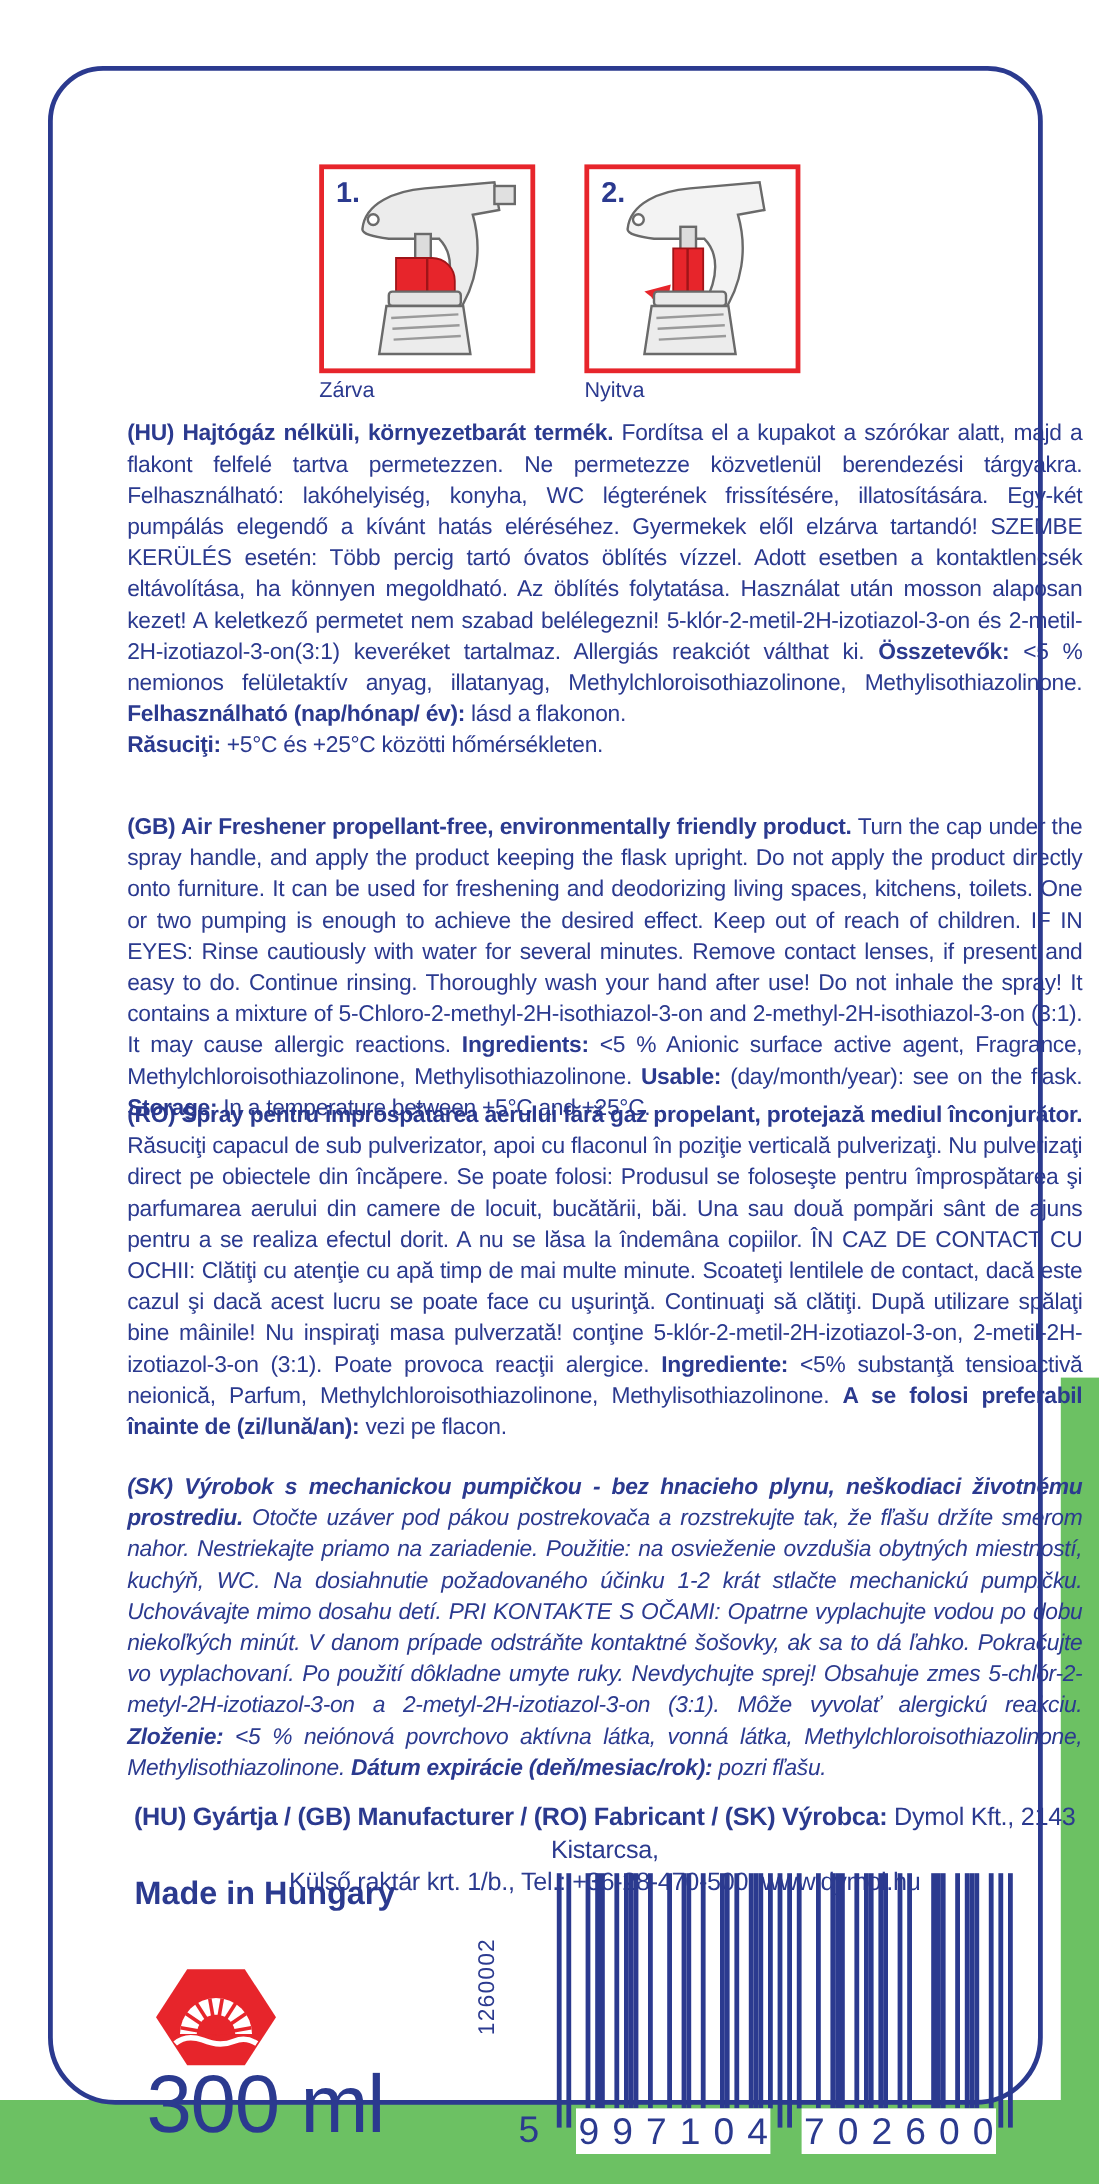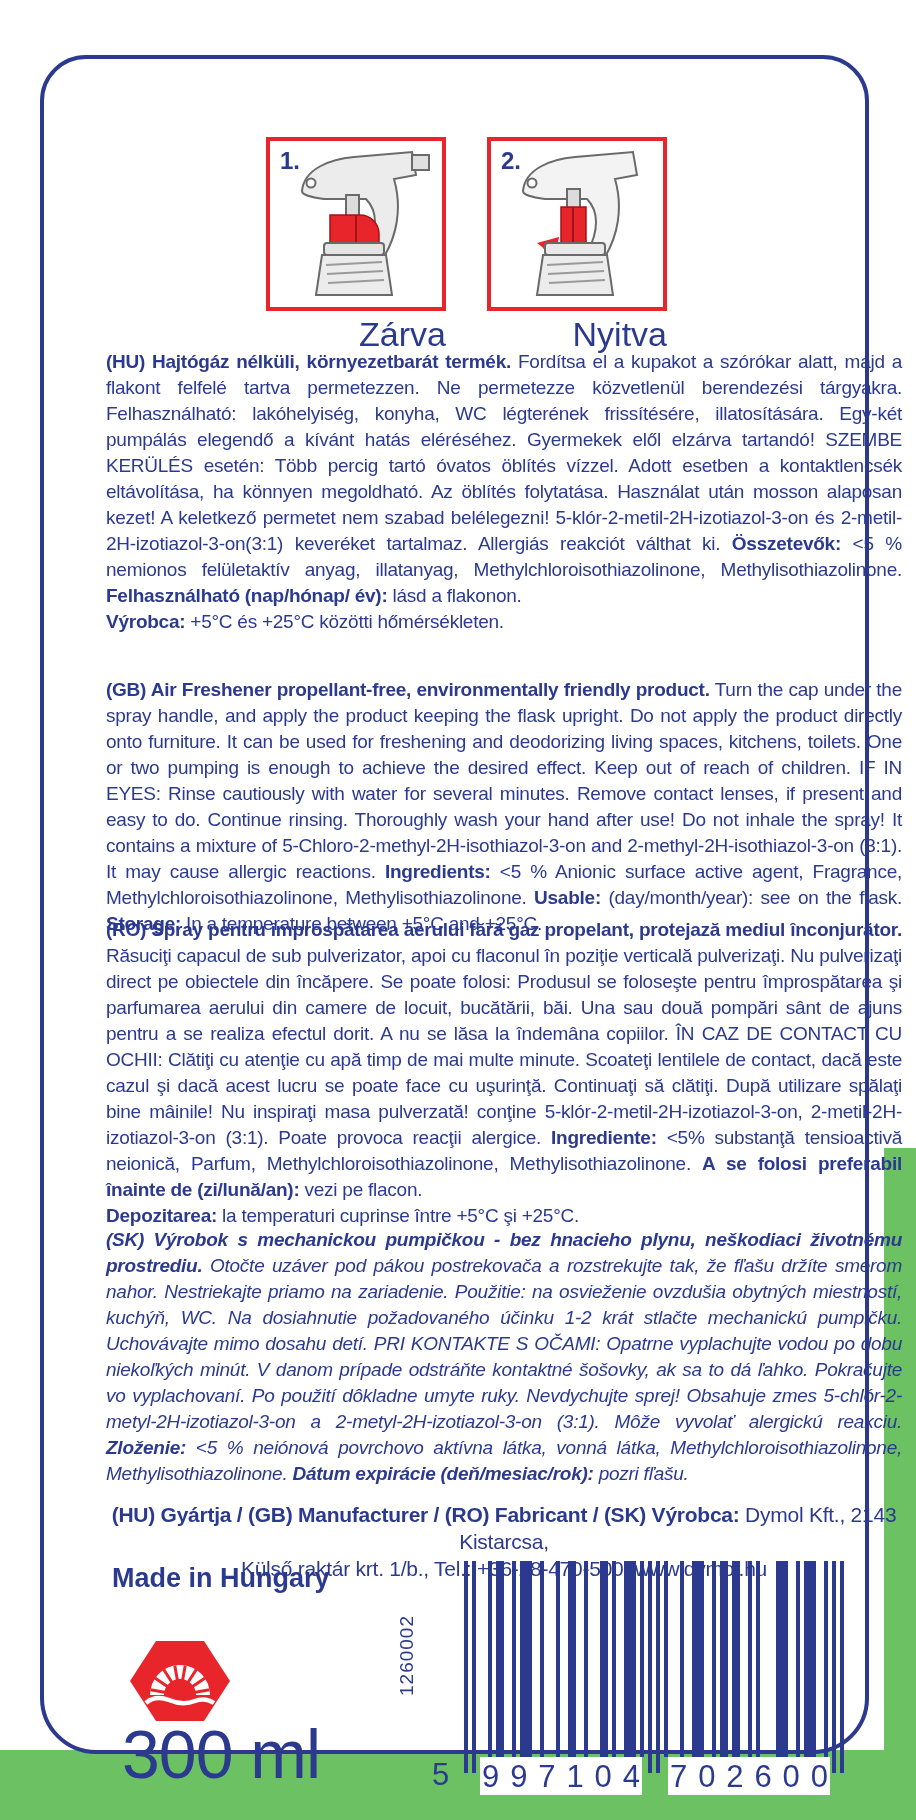--- a/index.html
+++ b/index.html
@@ -17,22 +17,22 @@
     border-radius:46px 46px 56px 56px;box-sizing:border-box;
   }
   .diagram-box{
     position:absolute;top:78px;width:180px;height:174px;border:4px solid #e7252b;
     box-sizing:border-box;background:#fff;
   }
   .diagram-box.one{left:222px;}
   .diagram-box.two{left:443px;}
   .step-num{position:absolute;left:10px;top:6px;color:#2b3a8f;font-size:24px;font-weight:bold;}
   .diagram-caption{
-    position:absolute;top:256px;width:180px;text-align:right;
-    color:#2b3a8f;font-size:34px;font-weight:500;
+    position:absolute;top:256px;width:180px;text-align:left;
+    color:#2b3a8f;font-size:18px;font-weight:500;
   }
   .cap-one{left:222px;} .cap-two{left:443px;}
   .text-block{
     position:absolute;left:62px;width:796px;color:#2b3a8f;
     font-size:19px;line-height:26px;letter-spacing:-0.25px;text-align:justify;
   }
   .text-block b{font-weight:bold;}
   .sec-hu{top:290px;} .sec-gb{top:570px;margin-top:48px;} .sec-ro{top:858px;} .sec-sk{top:1168px;font-style:italic;}
   .sec-mfr{top:1442px;font-size:21px;line-height:27px;text-align:center;}
   .made-in{position:absolute;left:68px;top:1504px;color:#2b3a8f;font-size:27px;font-weight:bold;}
@@ -102,30 +102,29 @@
         </g>
       </g>
     </svg>
   </div>
 
   <div class="diagram-caption cap-one">Zárva</div>
   <div class="diagram-caption cap-two">Nyitva</div>
 
   <div class="text-block sec-hu">
     <b>(HU) Hajtógáz nélküli, környezetbarát termék.</b><span> Fordítsa el a kupakot a szórókar alatt, majd a flakont felfelé tartva permetezzen. Ne permetezze közvetlenül berendezési tárgyakra. Felhasználható: lakóhelyiség, konyha, WC légterének frissítésére, illatosítására. Egy-két pumpálás elegendő a kívánt hatás eléréséhez. Gyermekek elől elzárva tartandó! SZEMBE KERÜLÉS esetén: Több percig tartó óvatos öblítés vízzel. Adott esetben a kontaktlencsék eltávolítása, ha könnyen megoldható. Az öblítés folytatása. Használat után mosson alaposan kezet! A keletkező permetet nem szabad belélegezni! 5-klór-2-metil-2H-izotiazol-3-on és 2-metil-2H-izotiazol-3-on(3:1) keveréket tartalmaz. Allergiás reakciót válthat ki. </span><b>Összetevők:</b><span> &lt;5 % nemionos felületaktív anyag, illatanyag, Methylchloroisothiazolinone, Methylisothiazolinone. </span><b>Felhasználható (nap/hónap/ év):</b><span> lásd a flakonon.</span>
-    <div><b>Výrobca:</b><span> +5°C és +25°C közötti hőmérsékleten.</span></div>
+    <div><b>Răsuciţi:</b><span> +5°C és +25°C közötti hőmérsékleten.</span></div>
   </div>
 
   <div class="text-block sec-gb">
     <b>(GB) Air Freshener propellant-free, environmentally friendly product.</b><span> Turn the cap under the spray handle, and apply the product keeping the flask upright. Do not apply the product directly onto furniture. It can be used for freshening and deodorizing living spaces, kitchens, toilets. One or two pumping is enough to achieve the desired effect. Keep out of reach of children. IF IN EYES: Rinse cautiously with water for several minutes. Remove contact lenses, if present and easy to do. Continue rinsing. Thoroughly wash your hand after use! Do not inhale the spray! It contains a mixture of 5-Chloro-2-methyl-2H-isothiazol-3-on and 2-methyl-2H-isothiazol-3-on (3:1). It may cause allergic reactions. </span><b>Ingredients:</b><span> &lt;5 % Anionic surface active agent, Fragrance, Methylchloroisothiazolinone, Methylisothiazolinone. </span><b>Usable:</b><span> (day/month/year): see on the flask. </span><b>Storage:</b><span> In a temperature between +5°C and +25°C.</span>
   </div>
 
   <div class="text-block sec-ro">
     <b>(RO) Spray pentru împrospătarea aerului fără gaz propelant, protejază mediul înconjurător.</b><span> Răsuciţi capacul de sub pulverizator, apoi cu flaconul în poziţie verticală pulverizaţi. Nu pulverizaţi direct pe obiectele din încăpere. Se poate folosi: Produsul se foloseşte pentru împrospătarea şi parfumarea aerului din camere de locuit, bucătării, băi. Una sau două pompări sânt de ajuns pentru a se realiza efectul dorit. A nu se lăsa la îndemâna copiilor. ÎN CAZ DE CONTACT CU OCHII: Clătiţi cu atenţie cu apă timp de mai multe minute. Scoateţi lentilele de contact, dacă este cazul şi dacă acest lucru se poate face cu uşurinţă. Continuaţi să clătiţi. După utilizare spălaţi bine mâinile! Nu inspiraţi masa pulverzată! conţine 5-klór-2-metil-2H-izotiazol-3-on, 2-metil-2H-izotiazol-3-on (3:1). Poate provoca reacţii alergice. </span><b>Ingrediente:</b><span> &lt;5% substanţă tensioactivă neionică, Parfum, Methylchloroisothiazolinone, Methylisothiazolinone. </span><b>A se folosi preferabil înainte de (zi/lună/an):</b><span> vezi  pe flacon.</span>
-    <div><b>Depozitarea:</b><span> la temperaturi cuprinse între +5°C şi +25°C.</span></div>
   </div>
 
   <div class="text-block sec-sk">
     <b>(SK) Výrobok s mechanickou pumpičkou - bez hnacieho plynu, neškodiaci životnému prostrediu.</b><span> Otočte uzáver pod pákou postrekovača a rozstrekujte tak, že fľašu držíte smerom nahor. Nestriekajte priamo na zariadenie. Použitie: na osvieženie ovzdušia obytných miestností, kuchýň, WC. Na dosiahnutie  požadovaného účinku 1-2 krát stlačte mechanickú pumpičku. Uchovávajte mimo dosahu detí. PRI KONTAKTE S OČAMI: Opatrne vyplachujte vodou po dobu niekoľkých minút. V danom prípade odstráňte kontaktné šošovky, ak sa to dá ľahko. Pokračujte vo vyplachovaní. Po použití dôkladne umyte ruky. Nevdychujte sprej! Obsahuje zmes 5-chlór-2-metyl-2H-izotiazol-3-on a 2-metyl-2H-izotiazol-3-on (3:1). Môže vyvolať alergickú reakciu. </span><b>Zloženie:</b><span> &lt;5 % neiónová povrchovo aktívna látka, vonná látka, Methylchloroisothiazolinone, Methylisothiazolinone. </span><b>Dátum expirácie (deň/mesiac/rok):</b><span> pozri fľašu.</span>
   </div>
 
   <div class="text-block sec-mfr">
     <b>(HU) Gyártja / (GB) Manufacturer / (RO) Fabricant / (SK) Výrobca:</b><span> Dymol Kft., 2143 Kistarcsa,</span>
     <div>Külső raktár krt. 1/b., Tel.: +36-28-470-500, www.dymol.hu</div>
   </div>

